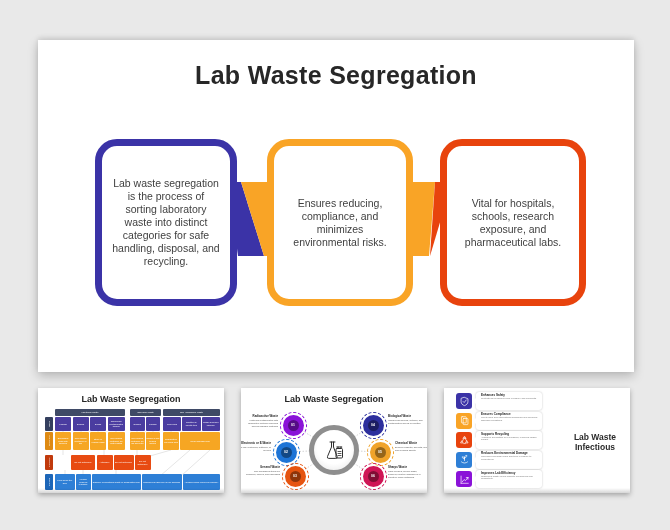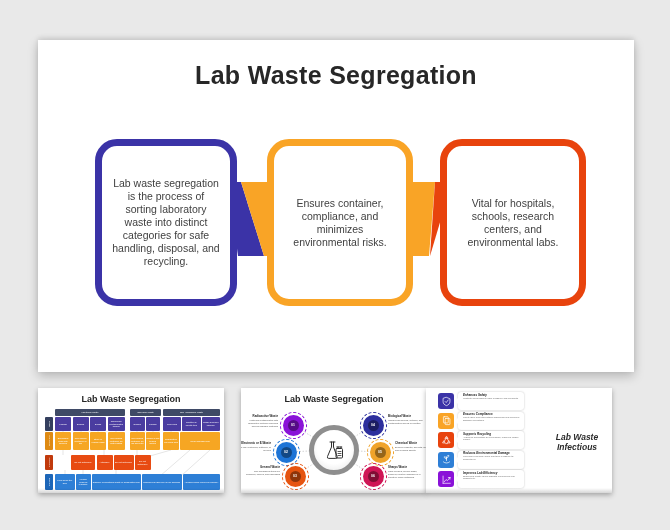--- a/index.html
+++ b/index.html
@@ -15,21 +15,21 @@
         border:7px solid #888;border-radius:22px;display:flex;align-items:center;justify-content:center;
         padding:8px 9px;font-size:10.5px;line-height:13px;color:#3f3f3f;text-align:center;z-index:2;}
   .card1{left:57px;width:142px;}
   .card2{left:229px;width:146px;}
   .card3{left:402px;width:146px;}
   
   .thumb{position:absolute;top:388px;width:186px;height:105px;background:#fff;
          box-shadow:0 2px 5px rgba(0,0,0,.30);overflow:hidden;cursor:pointer;}
   .thumb::after{content:'';position:absolute;left:0;right:0;bottom:0;height:5px;
                 background:linear-gradient(rgba(0,0,0,0),rgba(0,0,0,.16));pointer-events:none;}
-  .thumb1{left:38px;} .thumb2{left:241px;} .thumb3{left:426px;font-style:italic;}
+  .thumb1{left:38px;} .thumb2{left:241px;} .thumb3{left:444px;}
   .tn-title{position:absolute;top:6px;left:0;width:100%;text-align:center;
             font-size:9px;font-weight:bold;color:#262626;}
   .cell{position:absolute;box-sizing:border-box;color:#fff;display:flex;align-items:center;
         justify-content:center;text-align:center;font-size:2.3px;line-height:1.2;
         overflow:hidden;border-radius:1px;padding:0 .5px;}
   .vlab{writing-mode:vertical-rl;transform:rotate(180deg);font-size:2.2px;}
   .t2-item-circle{position:absolute;width:21px;height:21px;border-radius:50%;
                   display:flex;align-items:center;justify-content:center;}
   .t2-item-circle::before{content:'';position:absolute;inset:-3px;border:1px dashed currentColor;border-radius:50%;}
   .t2-num{width:11px;height:11px;border-radius:50%;background:rgba(0,0,0,.38);color:#fff;
@@ -66,24 +66,24 @@
     </svg>
     <svg class="conn" style="left:368px" viewBox="0 0 46 76">
       <polygon points="0,1 29,1 23,75 0,75" fill="#F9A426"></polygon>
       <polygon points="29,1 46,1 24,75" fill="#E8430D"></polygon>
     </svg>
 
     <div class="card card1" style="border-color: rgb(59, 51, 167);">
       <div>Lab waste segregation is the process of sorting laboratory waste into distinct categories for safe handling, disposal, and recycling.</div>
     </div>
     <div class="card card2" style="border-color: rgb(249, 164, 38);">
-      <div>Ensures container, compliance, and minimizes environmental risks.</div>
+      <div>Ensures reducing, compliance, and minimizes environmental risks.</div>
     </div>
     <div class="card card3" style="border-color: rgb(232, 67, 13);">
-      <div>Vital for hospitals, schools, research centers, and environmental labs.</div>
+      <div>Vital for hospitals, schools, research exposure, and pharmaceutical labs.</div>
     </div>
   </div>
 
   <div class="thumb thumb1">
     <div class="tn-title">Lab Waste Segregation</div>
     <svg id="t1-lines" style="position:absolute;inset:0" width="186" height="105">
         <line x1="25" y1="43" x2="25" y2="44" stroke="#d4d4d4" stroke-width=".6"></line>
         <line x1="43" y1="43" x2="43" y2="44" stroke="#d4d4d4" stroke-width=".6"></line>
         <line x1="60" y1="43" x2="60" y2="44" stroke="#d4d4d4" stroke-width=".6"></line>
         <line x1="78" y1="43" x2="78" y2="44" stroke="#d4d4d4" stroke-width=".6"></line>

